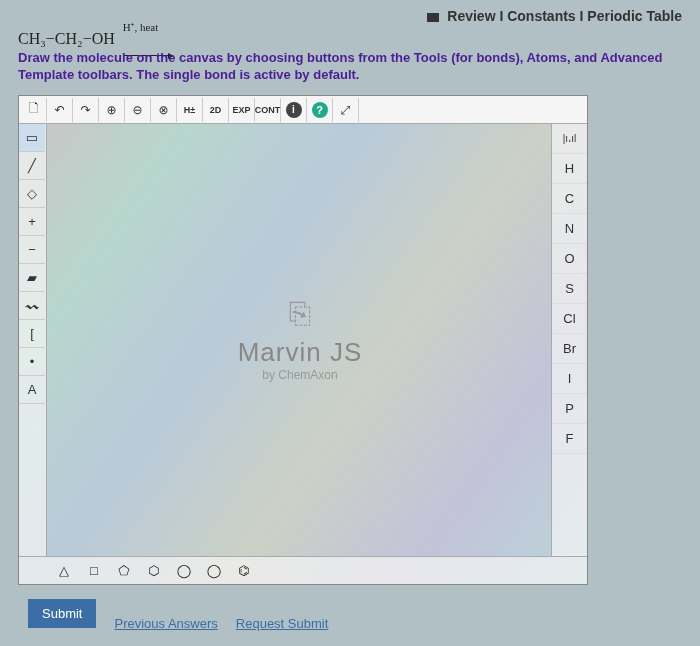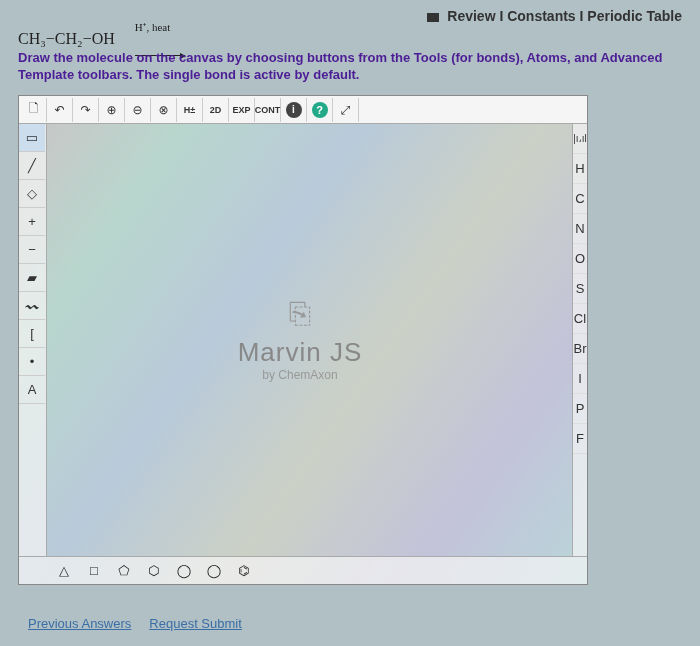--- a/index.html
+++ b/index.html
@@ -81,21 +81,21 @@
   .tbtn.green span { background:#2a8; color:#fff; border-radius:50%; width:16px; height:16px; display:flex; align-items:center; justify-content:center; font-size:11px; font-weight:bold;}
   .toolbar-left {
     position:absolute; top:28px; left:0; width:28px; bottom:28px;
     background: rgba(245,245,245,0.7);
     border-right:1px solid #aaa;
     display:flex; flex-direction:column;
   }
   .toolbar-left .tbtn { width:26px; height:28px; border-right:none; border-bottom:1px solid #ccc; font-size:13px;}
   .toolbar-left .tbtn.sel { background:#cde; }
   .toolbar-right {
-    position:absolute; top:28px; right:0; width:15px; bottom:28px;
+    position:absolute; top:28px; right:0; width:36px; bottom:28px;
     background: rgba(245,245,245,0.7);
     border-left:1px solid #aaa;
     display:flex; flex-direction:column;
   }
   .toolbar-right .abtn {
     height:30px; display:flex; align-items:center; justify-content:center;
     font-size:13px; color:#333; cursor:pointer; border-bottom:1px solid #ddd;
   }
   .toolbar-bottom {
     position:absolute; bottom:0; left:0; right:0; height:28px;
@@ -133,21 +133,21 @@
   <span class="flag"></span>
   <a>Review</a>
   <span> I </span>
   <a>Constants</a>
   <span> I </span>
   <a>Periodic Table</a>
 </div>
 
 <div class="reaction">
   <span>CH₃−CH₂−OH</span>
-  <span style="display:inline-block; vertical-align:middle; margin:0 16px;">
+  <span style="display:inline-block; vertical-align:middle; margin:0 4px;">
     <span class="cond">H⁺, heat</span><br>
     <span class="arrow"></span>
   </span>
 </div>
 
 <div class="instr">Draw the molecule on the canvas by choosing buttons from the Tools (for bonds), Atoms, and Advanced Template toolbars. The single bond is active by default.</div>
 
 <div class="editor">
   <div class="toolbar-top">
     <div class="tbtn">🗋</div>
@@ -207,15 +207,16 @@
     <div class="shape">□</div>
     <div class="shape">⬠</div>
     <div class="shape">⬡</div>
     <div class="shape">◯</div>
     <div class="shape">◯</div>
     <div class="shape">⌬</div>
   </div>
 </div>
 
 <div class="footer">
+  <button class="submit-btn">Submit</button>
   <span class="flink">Previous Answers</span>
   <span class="flink">Request Submit</span>
 </div>
 
 </body></html>

